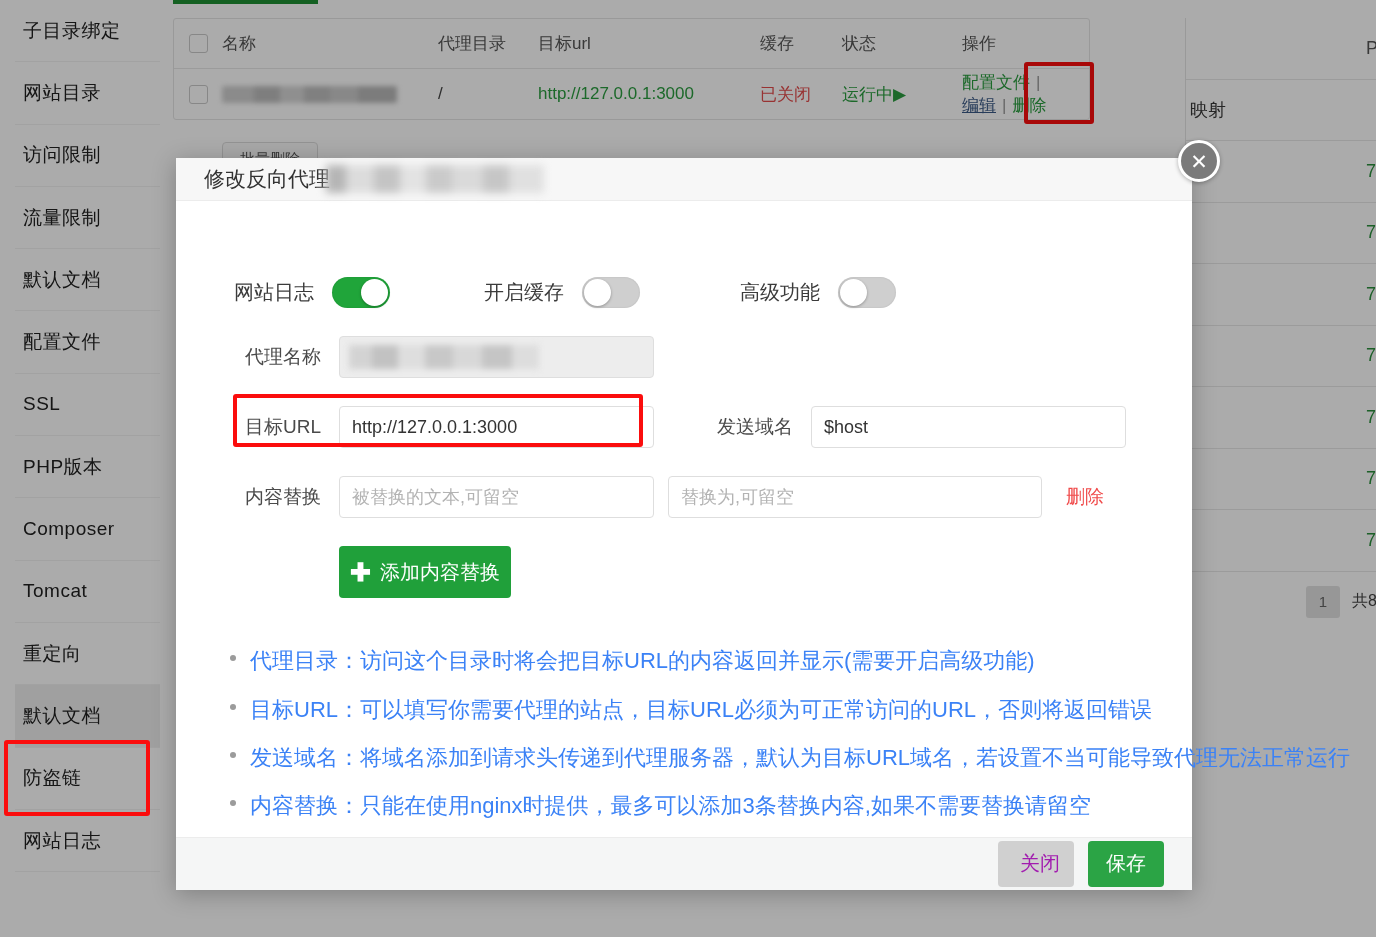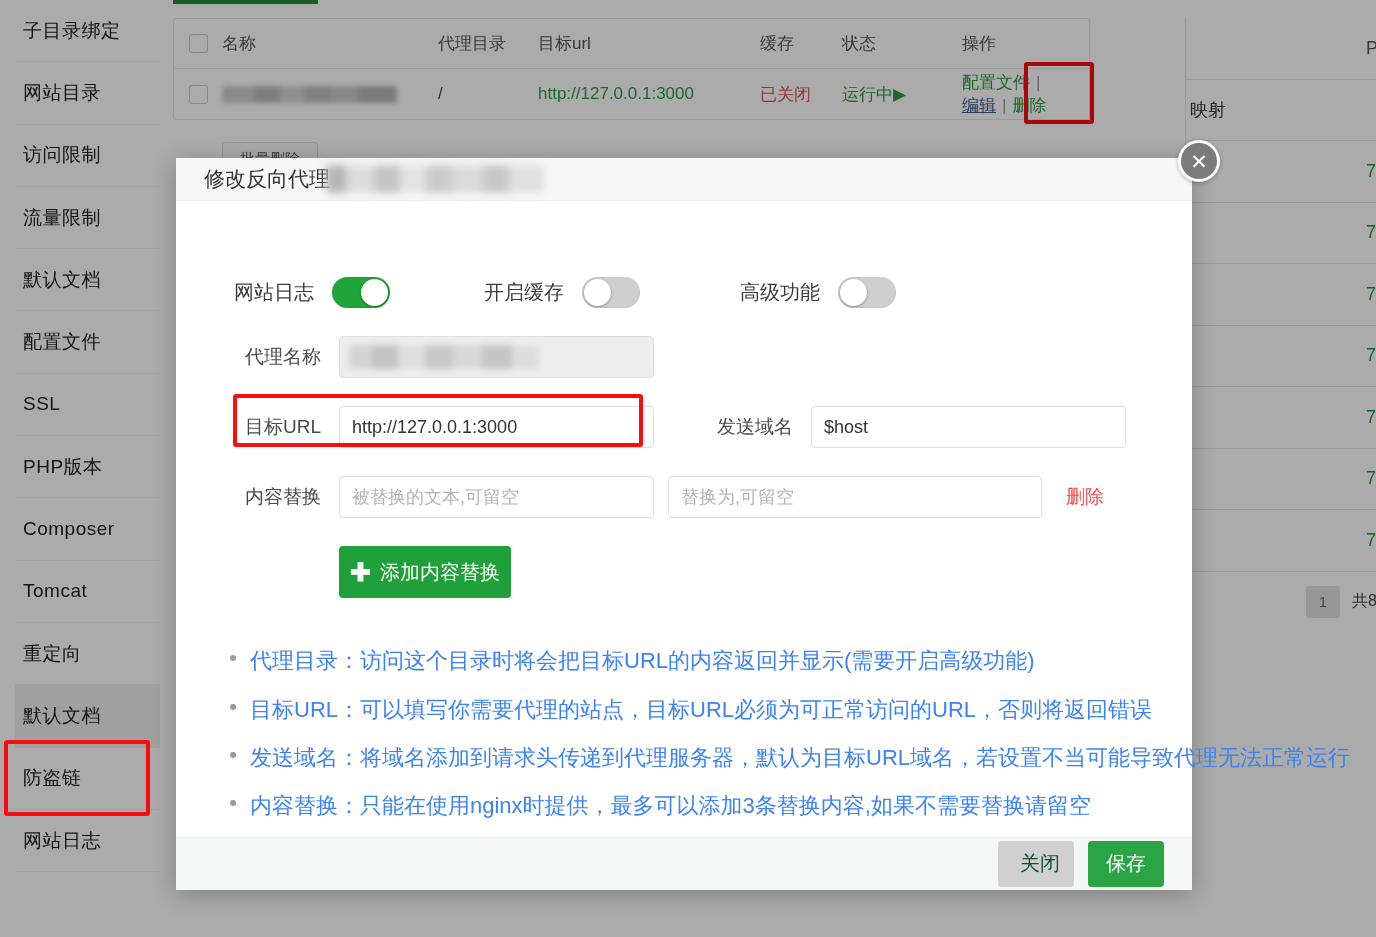--- a/index.html
+++ b/index.html
@@ -378,21 +378,21 @@
   }
   .btn {
     height: 46px;
     min-width: 76px;
     border: none;
     border-radius: 4px;
     font-size: 20px;
     cursor: pointer;
     font-family: "Liberation Sans", sans-serif;
   }
-  .btn-close { background: #d0d0d0; color: #14532d; padding-left: 14px; }
+  .btn-close { background: #d0d0d0; color: #a21caf; padding-left: 14px; }
   .btn-save  { background: #2ba445; color: #fff; }
 </style>
 </head>
 <body>
 
 <div id="root">
 
   <div class="page-backdrop">
 
     <div class="sidebar" id="sidebar">

